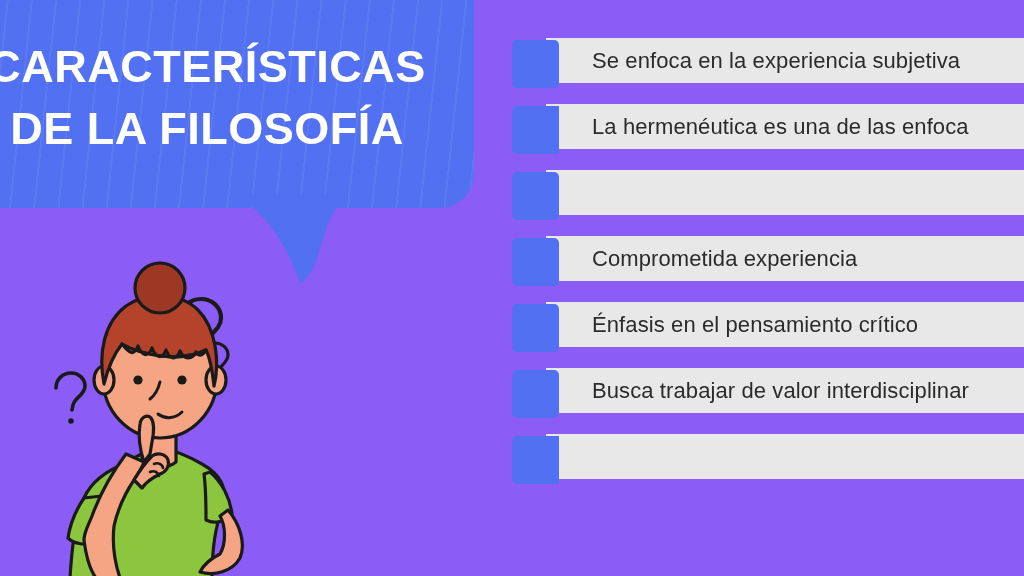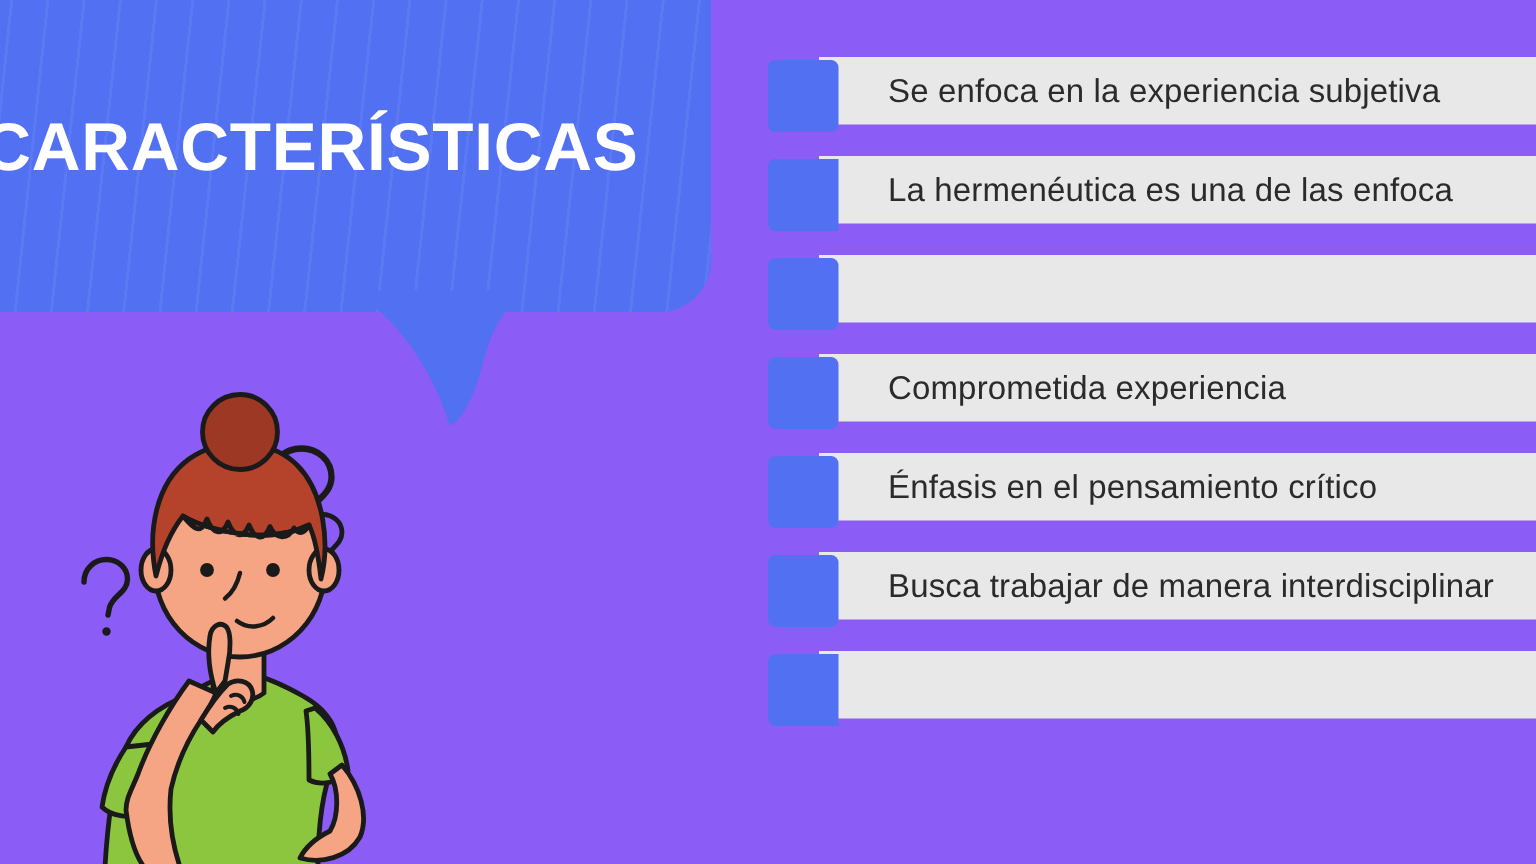--- a/index.html
+++ b/index.html
@@ -148,20 +148,21 @@
     <div class="bubble-body">
       <div class="bubble-texture"></div>
     </div>
 
     <svg class="bubble-tail" viewBox="0 0 116 92">
       <path d="M0,0 L116,0 L116,6 C104,10 96,26 90,48 C84,70 78,84 68,90 C62,70 48,40 26,18 C18,10 8,4 0,2 Z" fill="#5271f2"></path>
     </svg>
 
     <div class="title-text">
       <div class="title-line">CARACTERÍSTICAS</div>
+      <div class="title-line">DE LA FILOSOFÍA</div>
     </div>
   </div>
 
   <div class="list">
 
     <div class="list-row">
       <div class="row-bar"></div>
       <div class="row-chip"></div>
       <div class="row-label">Se enfoca en la experiencia subjetiva</div>
     </div>
@@ -185,21 +186,21 @@
 
     <div class="list-row">
       <div class="row-bar"></div>
       <div class="row-chip"></div>
       <div class="row-label">Énfasis en el pensamiento crítico</div>
     </div>
 
     <div class="list-row">
       <div class="row-bar"></div>
       <div class="row-chip"></div>
-      <div class="row-label">Busca trabajar de manera interdisciplinar</div>
+      <div class="row-label">Busca trabajar de valor interdisciplinar</div>
     </div>
 
     <div class="list-row">
       <div class="row-bar"></div>
       <div class="row-chip flat-right"></div>
     </div>
 
   </div>
 
   <div class="illustration">

